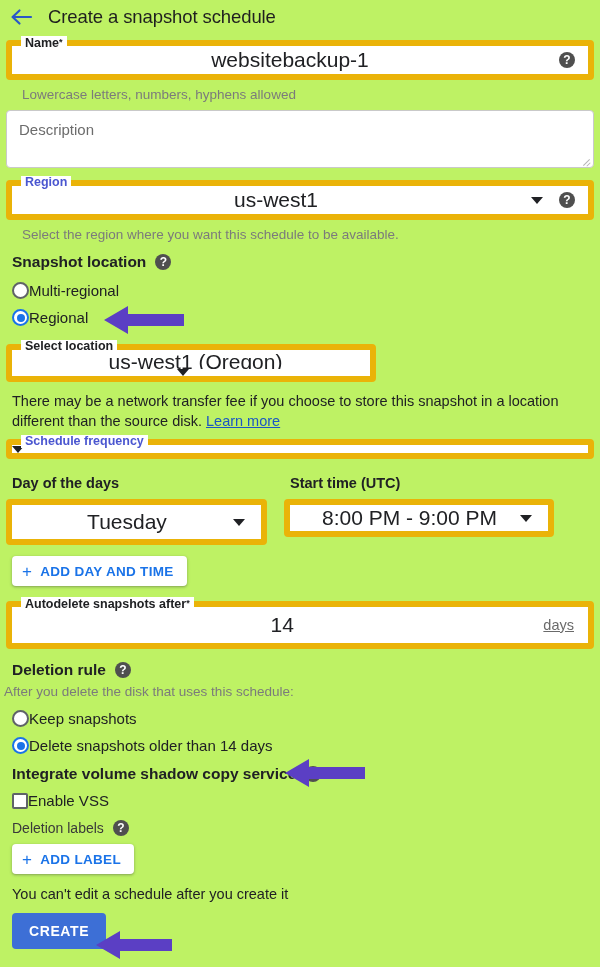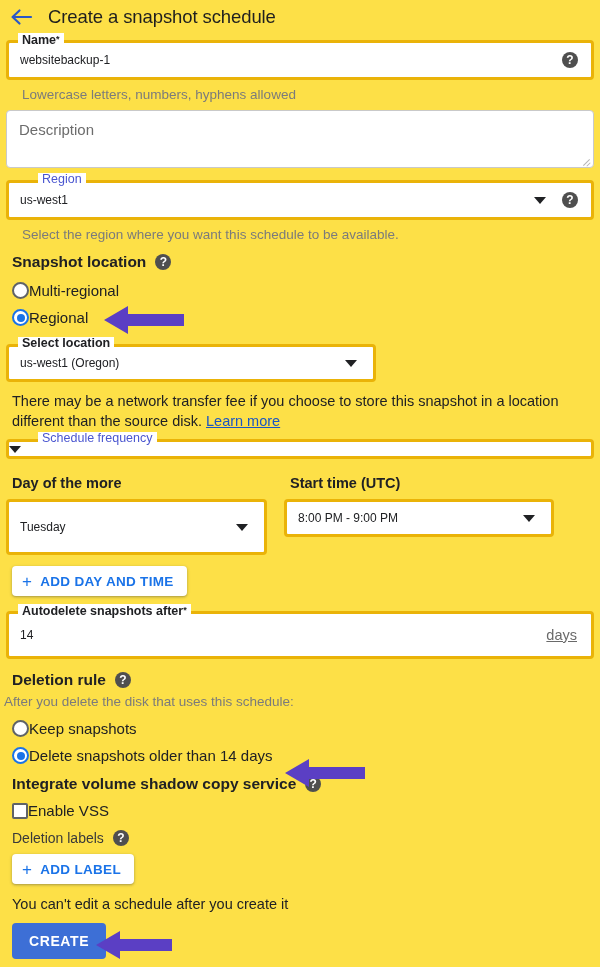--- a/index.html
+++ b/index.html
@@ -7,21 +7,21 @@
     margin: 0; padding: 0;
     background: #ffffff;
     font-family: "Liberation Sans", "DejaVu Sans", sans-serif;
     -webkit-font-smoothing: antialiased;
   }
   #page {
     position: relative;
     width: 600px;
     height: 967px;
     overflow: hidden;
-    background: #fde047;
+    background: #bef264;
   }
 
   
   .header {
     display: flex;
     align-items: center;
     height: 34px;
     padding-left: 8px;
     gap: 14px;
   }
@@ -35,48 +35,49 @@
     font-size: 18.5px;
     color: #1f1f1f;
     letter-spacing: -0.1px;
     white-space: nowrap;
   }
 
   
   .field {
     position: relative;
     margin: 0 6px;
-    border: 3px solid #eab308;
+    border: 6px solid #eab308;
     border-radius: 4px;
     background: #fff;
     display: flex;
     align-items: center;
   }
   .field-legend {
     position: absolute;
     top: -10px;
     left: 9px;
     background: #fff;
     padding: 0 4px;
     font-size: 12.5px;
     line-height: 13px;
     white-space: nowrap;
     color: #202124;
     font-weight: 600;
   }
-  .field-legend.accent { color: #4a56d0; font-weight: 400; margin-left: 20px; }
+  .field-legend.accent { color: #4a56d0; font-weight: 700; }
   .field-legend .star { font-size: 9px; vertical-align: 2px; }
 
   .field-value {
     flex: 1 1 auto;
-    font-size: 12px;
+    font-size: 21px;
     color: #202124;
     padding: 0 2px 0 11px;
     white-space: nowrap;
     overflow: hidden;
+    text-align: center;
   }
   .field-suffix {
     font-size: 14.5px;
     color: #6a6a6a;
     padding-right: 14px;
     white-space: nowrap;
     text-decoration: underline;
   }
 
   
@@ -316,43 +317,43 @@
   <div class="choice">
     <span class="radio"></span>
     <span class="choice-label">Multi-regional</span>
   </div>
   <div class="choice">
     <span class="radio checked"></span>
     <span class="choice-label">Regional</span>
   </div>
 
   <div style="height:13px"></div>
-  <div class="field" style="height:38px; width:370px; margin-left:6px;">
+  <div class="field" style="height:38px; width:370px; margin-left:6px;flex-direction:column;">
     <span class="field-legend">Select location</span>
     <span class="field-value">us-west1 (Oregon)</span>
     <span class="caret"></span>
   </div>
 
   <div style="height:9px"></div>
   <div class="body-text">
     <span>There may be a network transfer fee if you choose to store this snapshot in a location different than the source disk.</span>
     <span class="link">Learn more</span>
   </div>
 
   <div style="height:8px"></div>
   <div class="field" style="height:20px">
     <span class="field-legend accent">Schedule frequency</span>
     <span class="caret"></span>
   </div>
 
   <div style="height:16px"></div>
   <div class="two-col">
     <div class="col" style="width:261px">
-      <div class="col-label">Day of the more</div>
-      <div class="field" style="height:56px">
+      <div class="col-label">Day of the days</div>
+      <div class="field" style="height:46px">
         <span class="field-value">Tuesday</span>
         <span class="caret"></span>
       </div>
     </div>
     <div class="col" style="width:270px">
       <div class="col-label">Start time (UTC)</div>
       <div class="field" style="height:38px">
         <span class="field-value">8:00 PM - 9:00 PM</span>
         <span class="caret"></span>
       </div>

